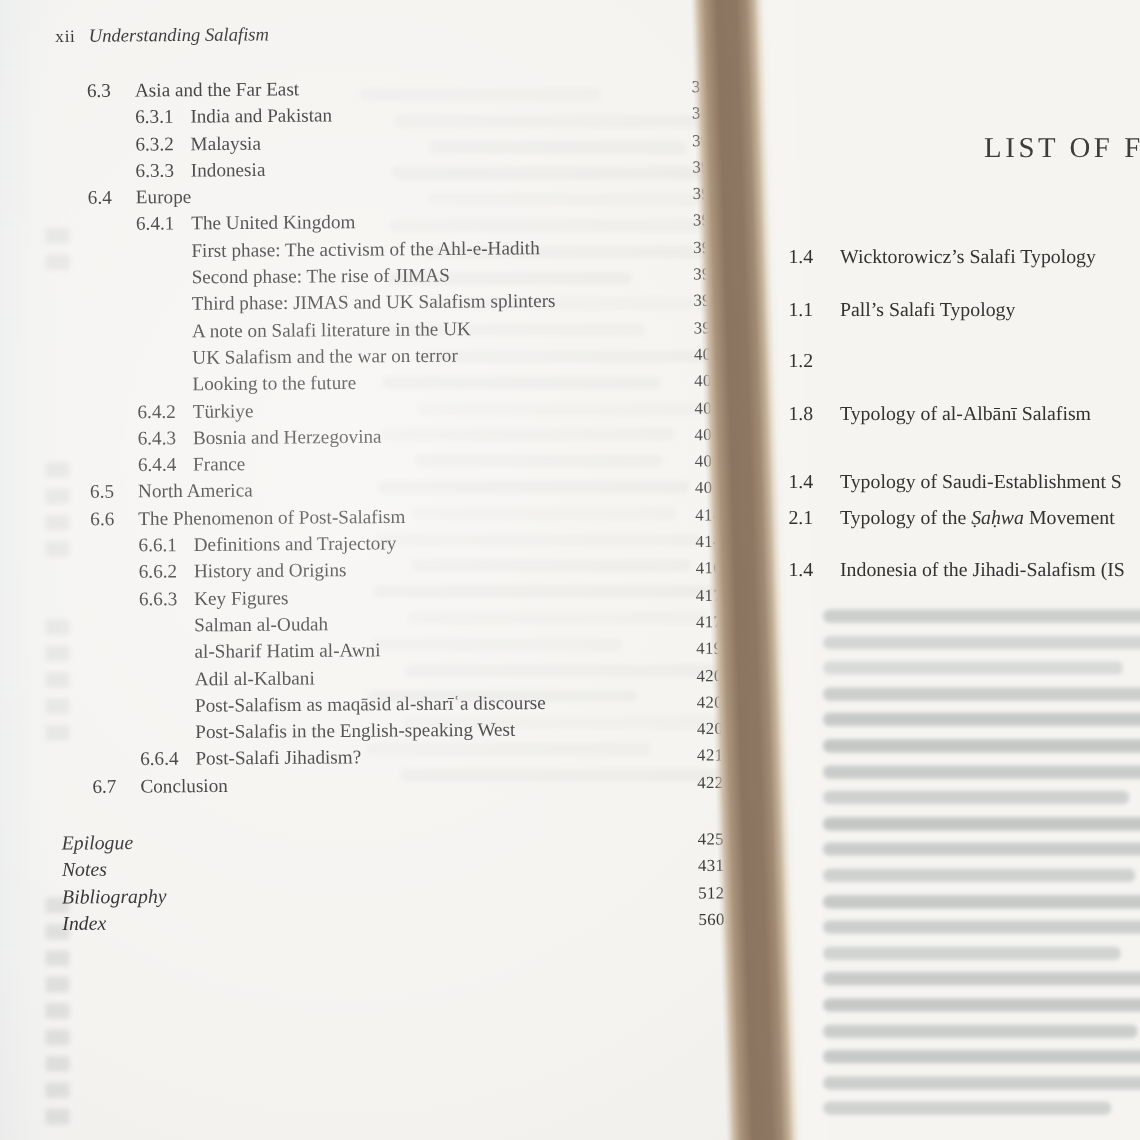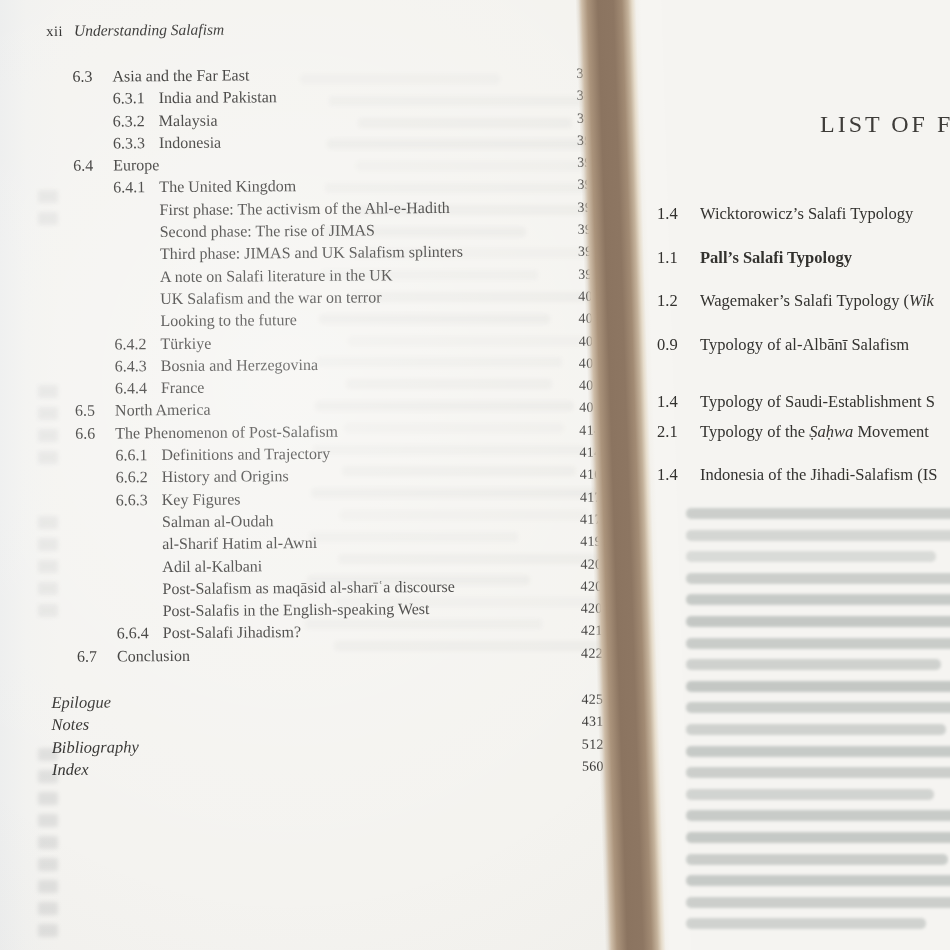--- a/index.html
+++ b/index.html
@@ -346,28 +346,27 @@
 
   <div class="page-right">
     <div class="fig-title">LIST OF FIG</div>
     <div class="fig-list">
         <div class="fig-row">
           <span class="fig-num">1.4</span>
           <div class="fig-label" style="display: inline;"><span class="roman">Wicktorowicz’s Salafi Typology</span></div>
         </div>
         <div class="fig-row">
           <span class="fig-num">1.1</span>
-          <div class="fig-label" style="display: inline; font-weight: bold;"><span class="roman">Pall’s Salafi Typology</span></div>
+          <div class="fig-label" style="display: inline;"><span class="roman">Pall’s Salafi Typology</span></div>
         </div>
         <div class="fig-row">
           <span class="fig-num">1.2</span>
-          <div class="fig-label" style="display: inline;"><span class="roman">Wagemaker’s Salafi Typology (</span><span class="italic">Wik</span></div>
-        </div>
-        <div class="fig-row">
-          <span class="fig-num">0.9</span>
+        </div>
+        <div class="fig-row">
+          <span class="fig-num">1.8</span>
           <div class="fig-label" style="display: inline;"><span class="roman">Typology of al-Albānī Salafism</span></div>
         </div>
         <div class="fig-row">
           <span class="fig-num">1.4</span>
           <div class="fig-label" style="display: inline; margin-top: 14px;"><span class="roman">Typology of Saudi-Establishment S</span></div>
         </div>
         <div class="fig-row">
           <span class="fig-num">2.1</span>
           <div class="fig-label" style="display: inline;"><span class="roman">Typology of the </span><span class="italic">Ṣaḥwa</span><span class="roman"> Movement</span></div>
         </div>

